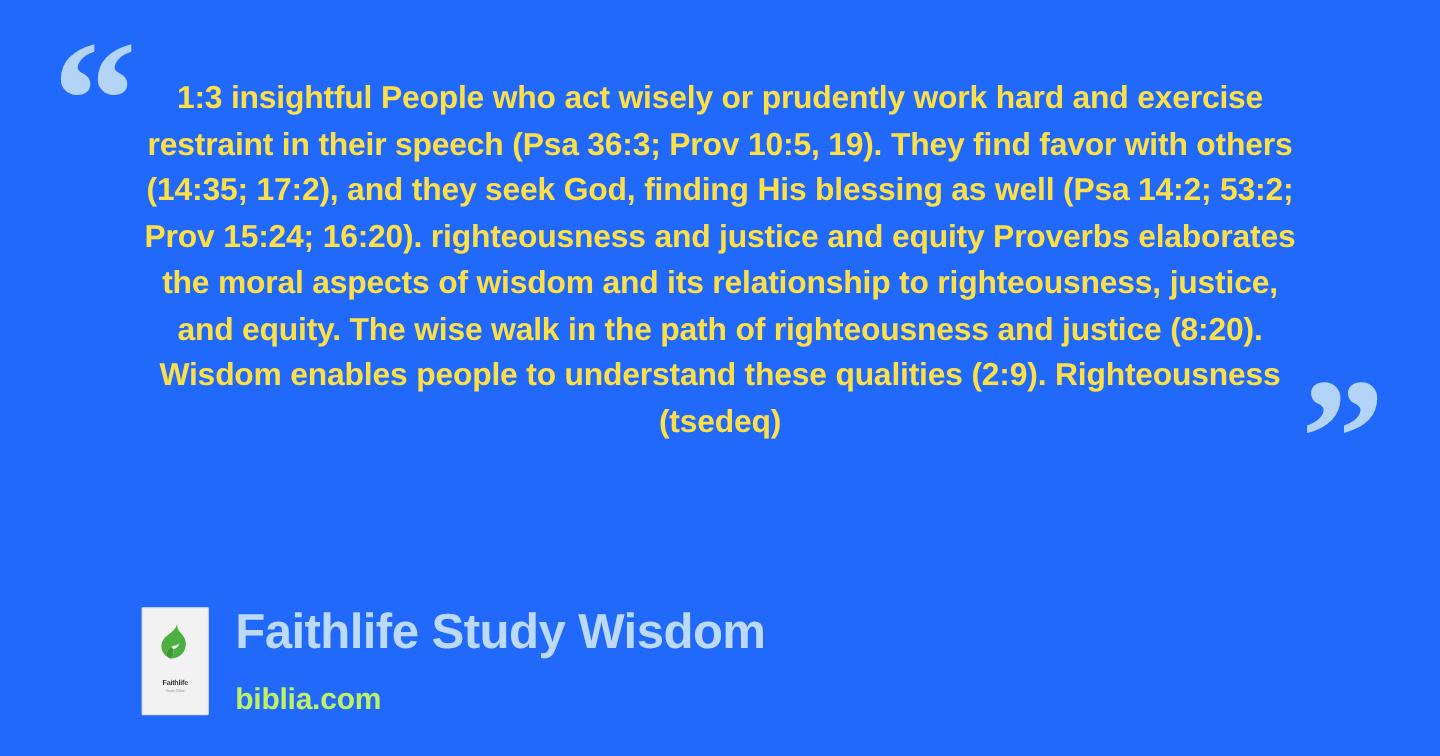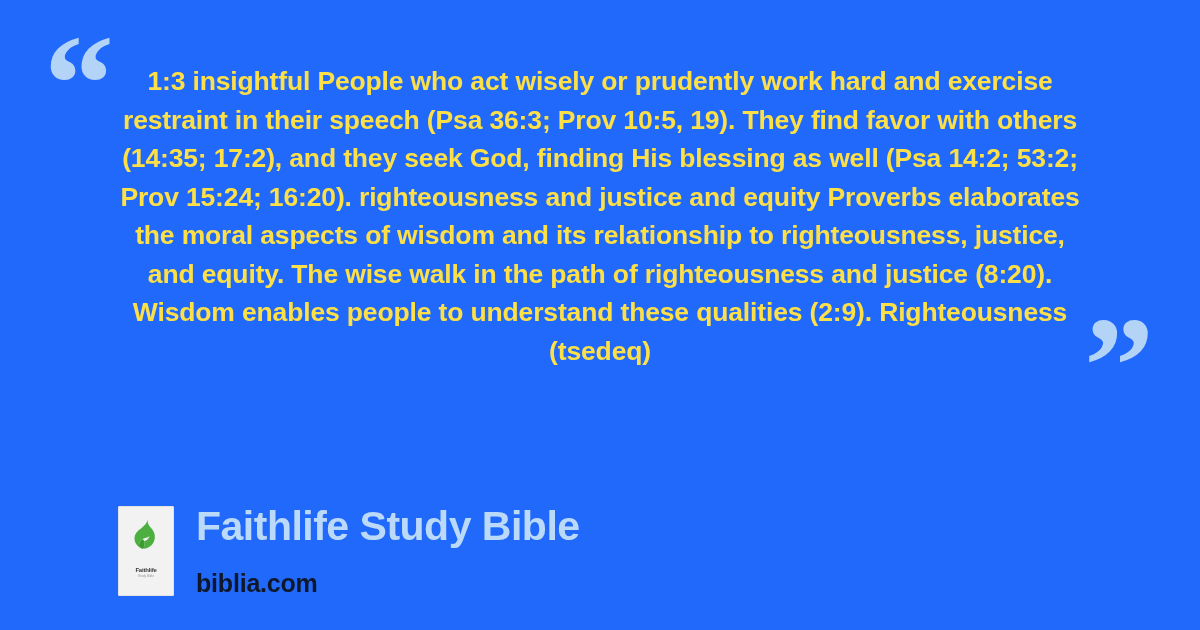--- a/index.html
+++ b/index.html
@@ -111,21 +111,21 @@
   }
   .brand-title {
     color: #bbd9f8;
     font-family: "Liberation Sans", sans-serif;
     font-weight: 700;
     font-size: 41px;
     line-height: 46px;
     letter-spacing: -0.5px;
   }
   .brand-url {
-    color: #0f172a;
+    color: #bef264;
     font-family: "Liberation Sans", sans-serif;
     font-weight: 700;
     font-size: 25px;
     line-height: 30px;
     margin-top: 19px;
     letter-spacing: -0.2px;
   }
 </style>
 </head>
 <body>
@@ -145,19 +145,19 @@
     <div class="logo-thumb">
       <svg class="logo-leaf" viewBox="0 0 26 34">
         <path d="M14.5 0.8 C14.5 7 18.5 8.5 20.6 12.4 C23.6 17.9 21.2 25.6 15.2 28.6 C13.6 29.4 11.9 29.8 10.3 29.8 C11.6 27.4 12.0 24.6 11.3 22.0 C13.9 21.6 16.0 19.6 16.6 17.0 C14.3 19.2 11.9 18.7 9.6 20.0 C6.7 21.6 5.4 25.1 6.4 28.2 C3.0 26.0 1.0 22.0 1.6 18.0 C2.2 13.7 5.5 11.3 8.6 8.9 C11.6 6.5 14.1 4.2 14.5 0.8 Z" fill="#4caf3f"></path>
         <path d="M11.3 22.0 C12.0 24.6 11.6 27.4 10.3 29.8 C8.8 29.7 7.4 29.1 6.4 28.2 C5.4 25.1 6.7 21.6 9.6 20.0 C10.2 20.7 10.9 21.3 11.3 22.0 Z" fill="#3d9a33"></path>
       </svg>
       <div class="logo-caption">Faithlife</div>
       <div class="logo-subcaption">Study Bible</div>
     </div>
 
     <div class="brand-text">
-      <div class="brand-title">Faithlife Study Bible</div>
+      <div class="brand-title">Faithlife Study Wisdom</div>
       <div class="brand-url">biblia.com</div>
     </div>
 
   </div>
 
 </div>
 
 </body></html>

